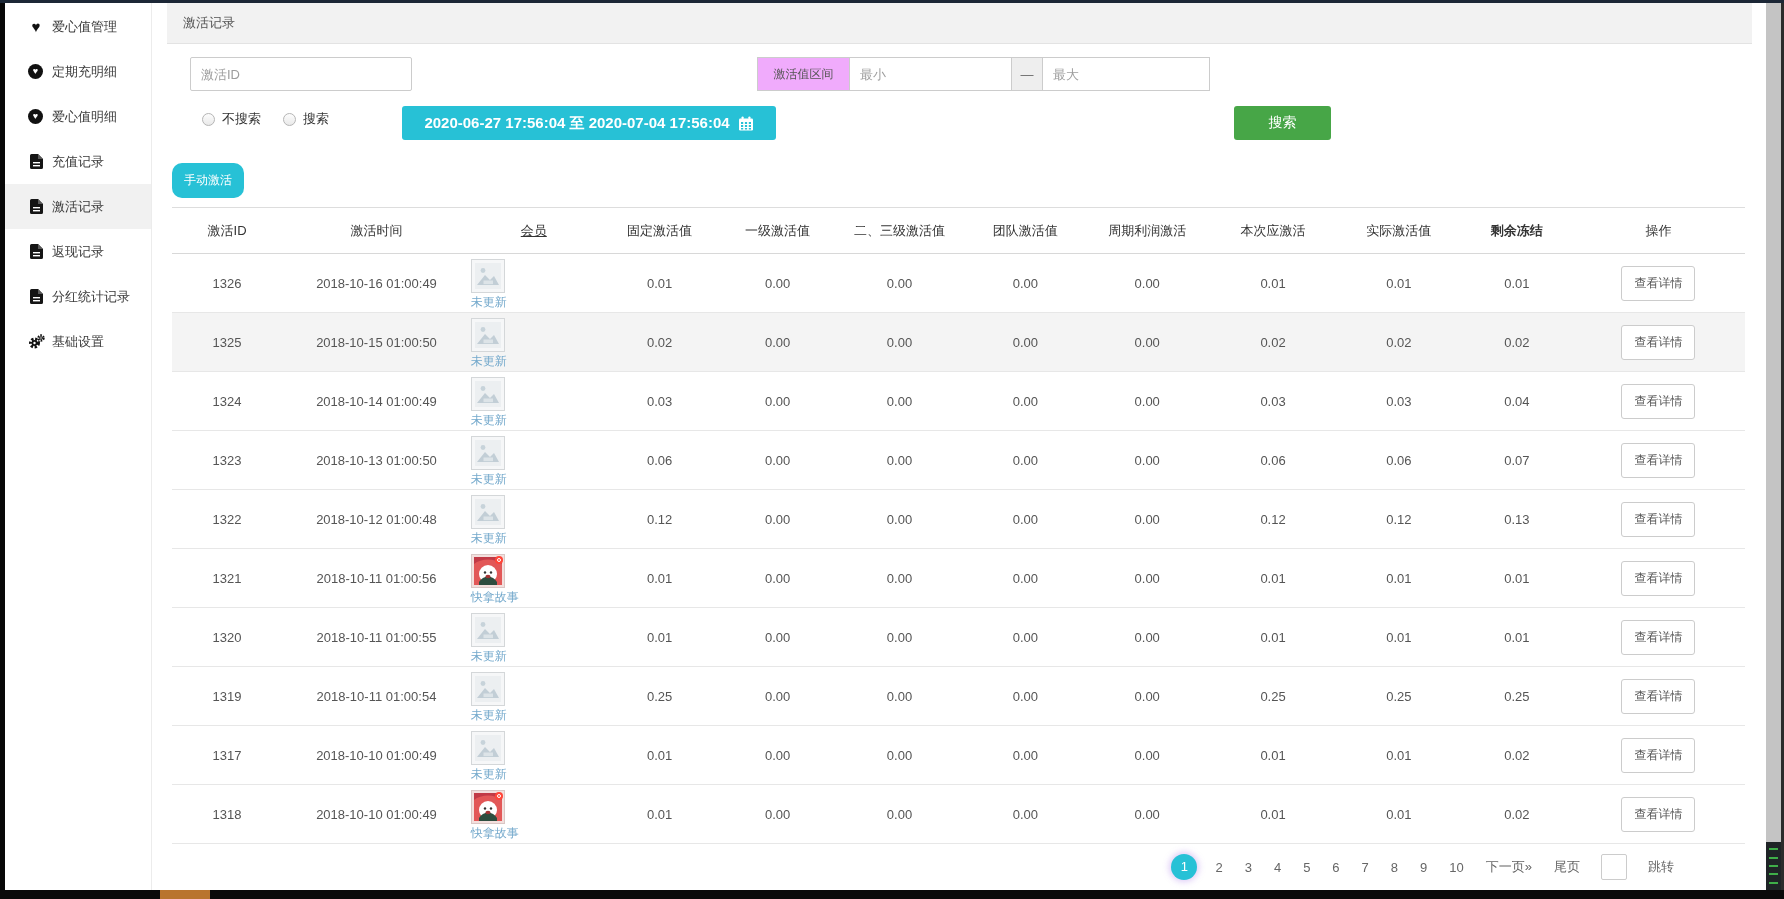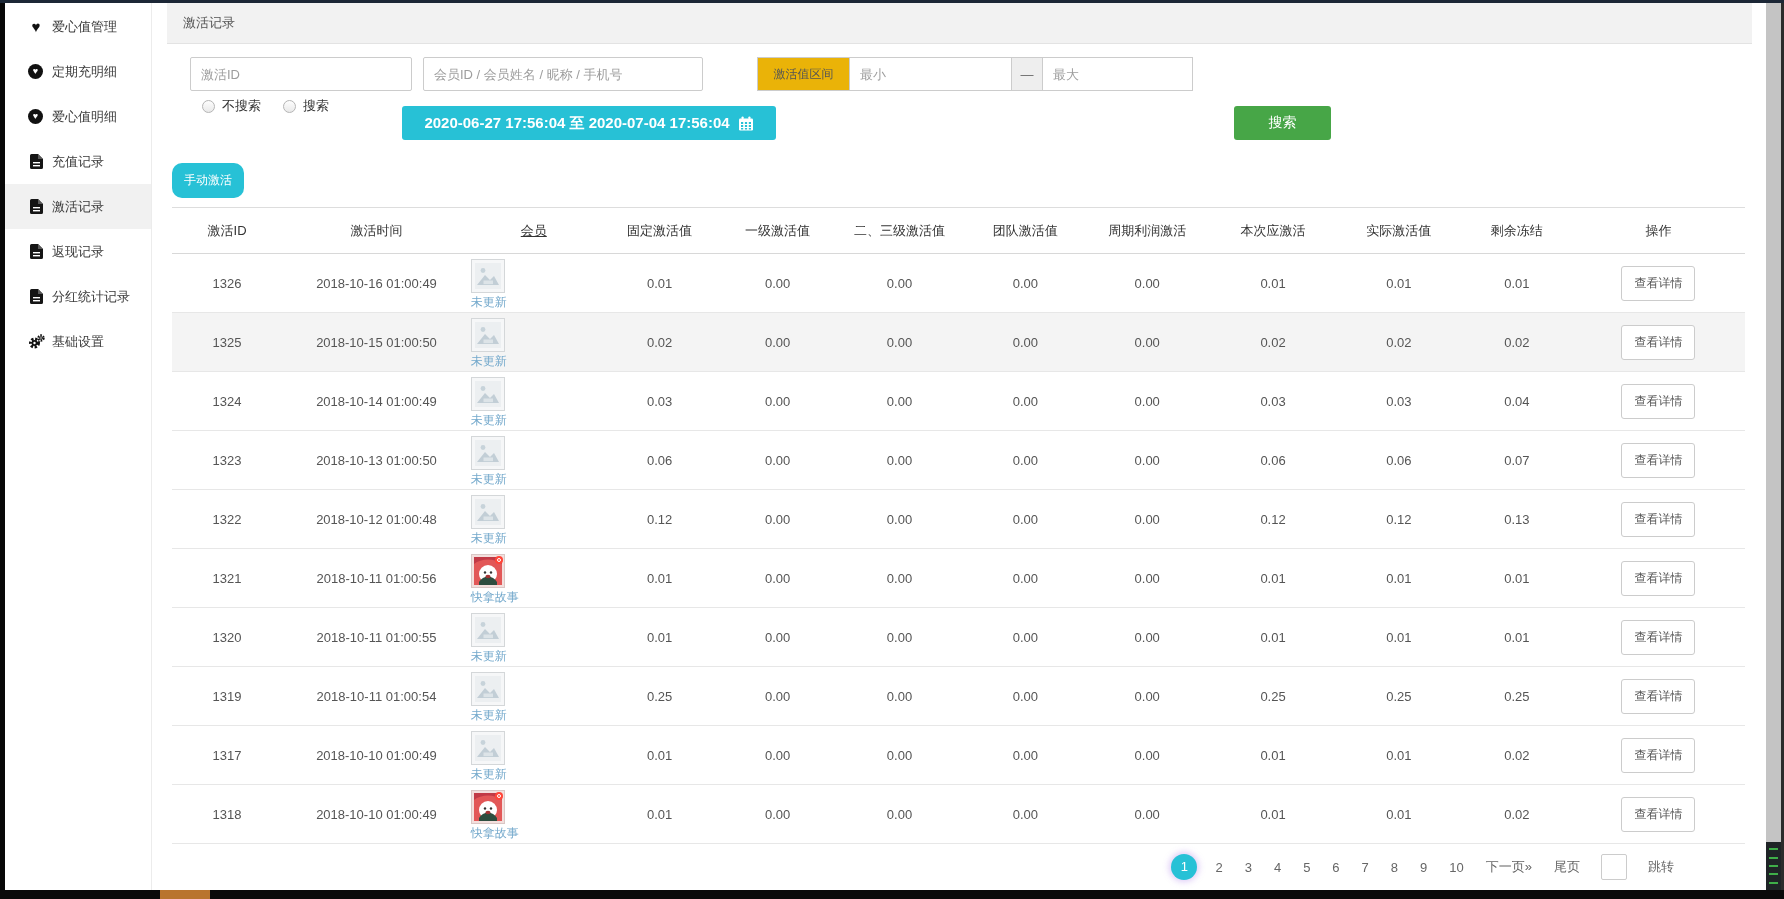--- a/index.html
+++ b/index.html
@@ -39,31 +39,31 @@
                  font-size:13px; color:#555; }
 
   
   .inp { position:absolute; height:34px; border:1px solid #ccc; border-radius:2px; padding:0 10px;
          font-size:13px; color:#333; outline:none; background:#fff; }
   .inp::placeholder { color:#9d9d9d; }
   .inp-id { left:38px; top:54px; width:222px; }
   .inp-member { left:271px; top:54px; width:280px; }
 
   .range-group { position:absolute; left:605px; top:54px; height:34px; display:flex; }
-  .rg-label { width:93px; height:34px; background:#eab308; border:1px solid #ccc; font-size:12px; color:#555;
+  .rg-label { width:93px; height:34px; background:#f0abfc; border:1px solid #ccc; font-size:12px; color:#555;
               display:flex; align-items:center; justify-content:center; }
   .rg-min, .rg-max { height:34px; border:1px solid #ccc; border-left:none; padding:0 10px; font-size:13px;
               color:#333; outline:none; }
   .rg-min { width:162px; }
   .rg-dash { width:31px; height:34px; background:#eee; border:1px solid #ccc; border-left:none;
              font-size:13px; color:#666; display:flex; align-items:center; justify-content:center; }
-  .rg-max { width:150px; }
+  .rg-max { width:167px; }
   .rg-min::placeholder, .rg-max::placeholder { color:#9d9d9d; }
 
-  .radios { position:absolute; left:50px; top:86px; height:34px; display:flex; align-items:center; gap:22px;font-family:Liberation Mono, monospace; }
+  .radios { position:absolute; left:50px; top:99px; height:34px; display:flex; align-items:center; gap:22px;font-family:Liberation Mono, monospace; }
   .radio { display:flex; align-items:center; gap:7px; cursor:pointer; font-size:13px; color:#333; }
   .rb { width:13px; height:13px; border:1px solid #b5b5b5; border-radius:50%;
         background:linear-gradient(#fdfdfd,#e9e9e9); display:inline-block; }
 
   .date-btn { position:absolute; left:250px; top:103px; width:374px; height:34px;
               background:var(--cyan,#27c1d6); border:none; border-radius:3px; color:#fff;
               font-size:15px; font-weight:bold; cursor:pointer; display:flex; align-items:center;
               justify-content:center; gap:8px; font-family:inherit; }
   .search-btn { position:absolute; left:1082px; top:103px; width:97px; height:34px;
               background:var(--green,#47a647); border:none; border-radius:3px; color:#fff; font-size:14px;
@@ -178,21 +178,20 @@
         <span class="side-label">基础设置</span>
       </div>
     </aside>
 
   <div class="main">
     <div class="page-header">
       <span>激活记录</span>
     </div>
 
     <input class="inp inp-id" placeholder="激活ID" style="">
-    <input class="inp inp-member" placeholder="会员ID / 会员姓名 / 昵称 / 手机号" style="">
 
     <div class="range-group">
       <span class="rg-label">激活值区间</span>
       <input class="rg-min" placeholder="最小" style="">
       <span class="rg-dash">—</span>
       <input class="rg-max" placeholder="最大" style="">
     </div>
 
     <div class="radios">
       <label class="radio">
@@ -235,21 +234,21 @@
             <th style="width: 7%;">激活ID</th>
             <th style="width: 12%;">激活时间</th>
             <th style="width: 8%; text-decoration: underline;">会员</th>
             <th style="width: 8%;">固定激活值</th>
             <th style="width: 7%;">一级激活值</th>
             <th style="width: 8.5%;">二、三级激活值</th>
             <th style="width: 7.5%;">团队激活值</th>
             <th style="width: 8%;">周期利润激活</th>
             <th style="width: 8%;">本次应激活</th>
             <th style="width: 8%;">实际激活值</th>
-            <th style="width: 7%;">剩余冻结</th>
+            <th style="width: 7%; font-weight: bold;">剩余冻结</th>
             <th style="width: 11%;">操作</th>
           </tr>
         </thead>
       <tbody>
           <tr>
             <td>1326</td>
             <td>2018-10-16 01:00:49</td>
             <td>
               <div class="member-wrap">
                 <span>

